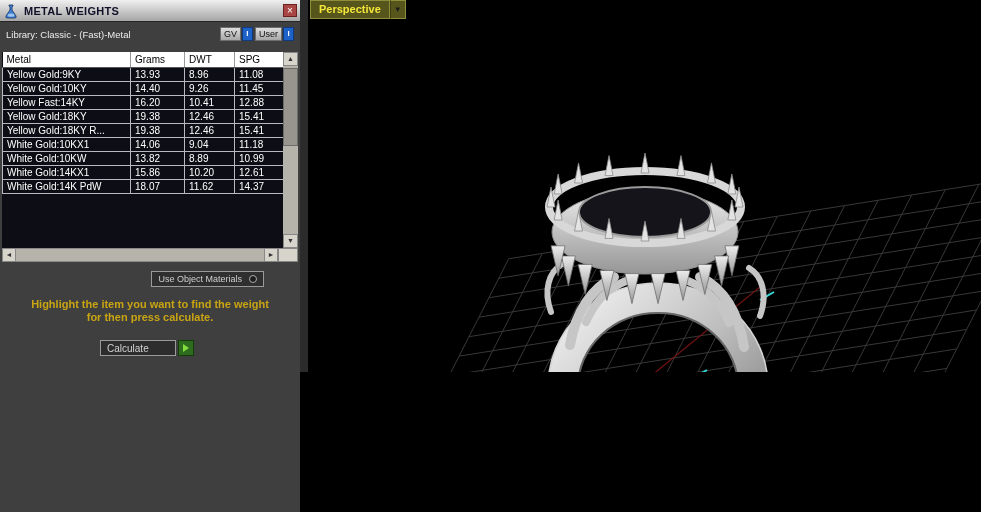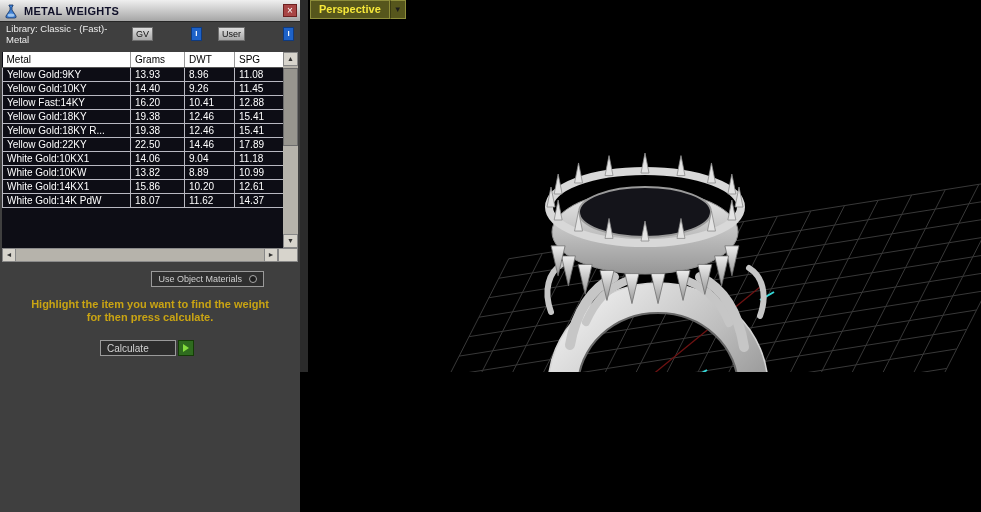--- a/index.html
+++ b/index.html
@@ -17,21 +17,21 @@
     background:linear-gradient(#efefef,#a6a6a6); border-bottom:1px solid #262626;
   }
   .flask { width:16px; height:16px; display:inline-block; }
   .title { flex:1; margin-left:5px; font-size:11px; font-weight:bold; color:#101028; letter-spacing:.3px; }
   .close {
     width:14px; height:13px; background:#a84545; border:1px solid #6d2020;
     color:#fff; font-size:10px; line-height:11px; text-align:center; cursor:default;
   }
   .subrow { display:flex; align-items:center; height:24px; padding:2px 6px; }
   .library { flex:1; color:#ececec; font-size:9.5px; }
-  .tg { display:flex; align-items:center; margin-left:16px;gap:37px; }
+  .tg { display:flex; align-items:center; margin-left:2px; }
   .tg .lbl { background:linear-gradient(#dedede,#a8a8a8); border:1px solid #6e6e6e; color:#111; font-size:9px; padding:1px 3px; line-height:10px; }
   .tg .ind { background:#1e62c8; border:1px solid #0f3a7e; color:#fff; font-size:8px; font-weight:bold; width:11px; text-align:center; padding:1px 0; line-height:10px; margin-left:1px; }
 
   .tablewrap { position:relative; margin:6px 2px 0 2px; height:196px; background:#0d0d15; overflow:hidden; }
   table { border-collapse:collapse; table-layout:fixed; width:281px; }
   th {
     background:#fff; color:#000; font-size:10px; font-weight:normal; text-align:left;
     padding:2px 4px; height:14px; border-right:1px solid #9a9a9a; border-bottom:1px solid #555;
     white-space:nowrap; overflow:hidden;
   }
@@ -136,26 +136,20 @@
               <td>Yellow Gold:18KY</td>
               <td>19.38</td>
               <td>12.46</td>
               <td>15.41</td>
             </tr>
             <tr>
               <td>Yellow Gold:18KY R...</td>
               <td>19.38</td>
               <td>12.46</td>
               <td>15.41</td>
-            </tr>
-            <tr>
-              <td>Yellow Gold:22KY</td>
-              <td>22.50</td>
-              <td>14.46</td>
-              <td>17.89</td>
             </tr>
             <tr>
               <td>White Gold:10KX1</td>
               <td>14.06</td>
               <td>9.04</td>
               <td>11.18</td>
             </tr>
             <tr>
               <td>White Gold:10KW</td>
               <td>13.82</td>

